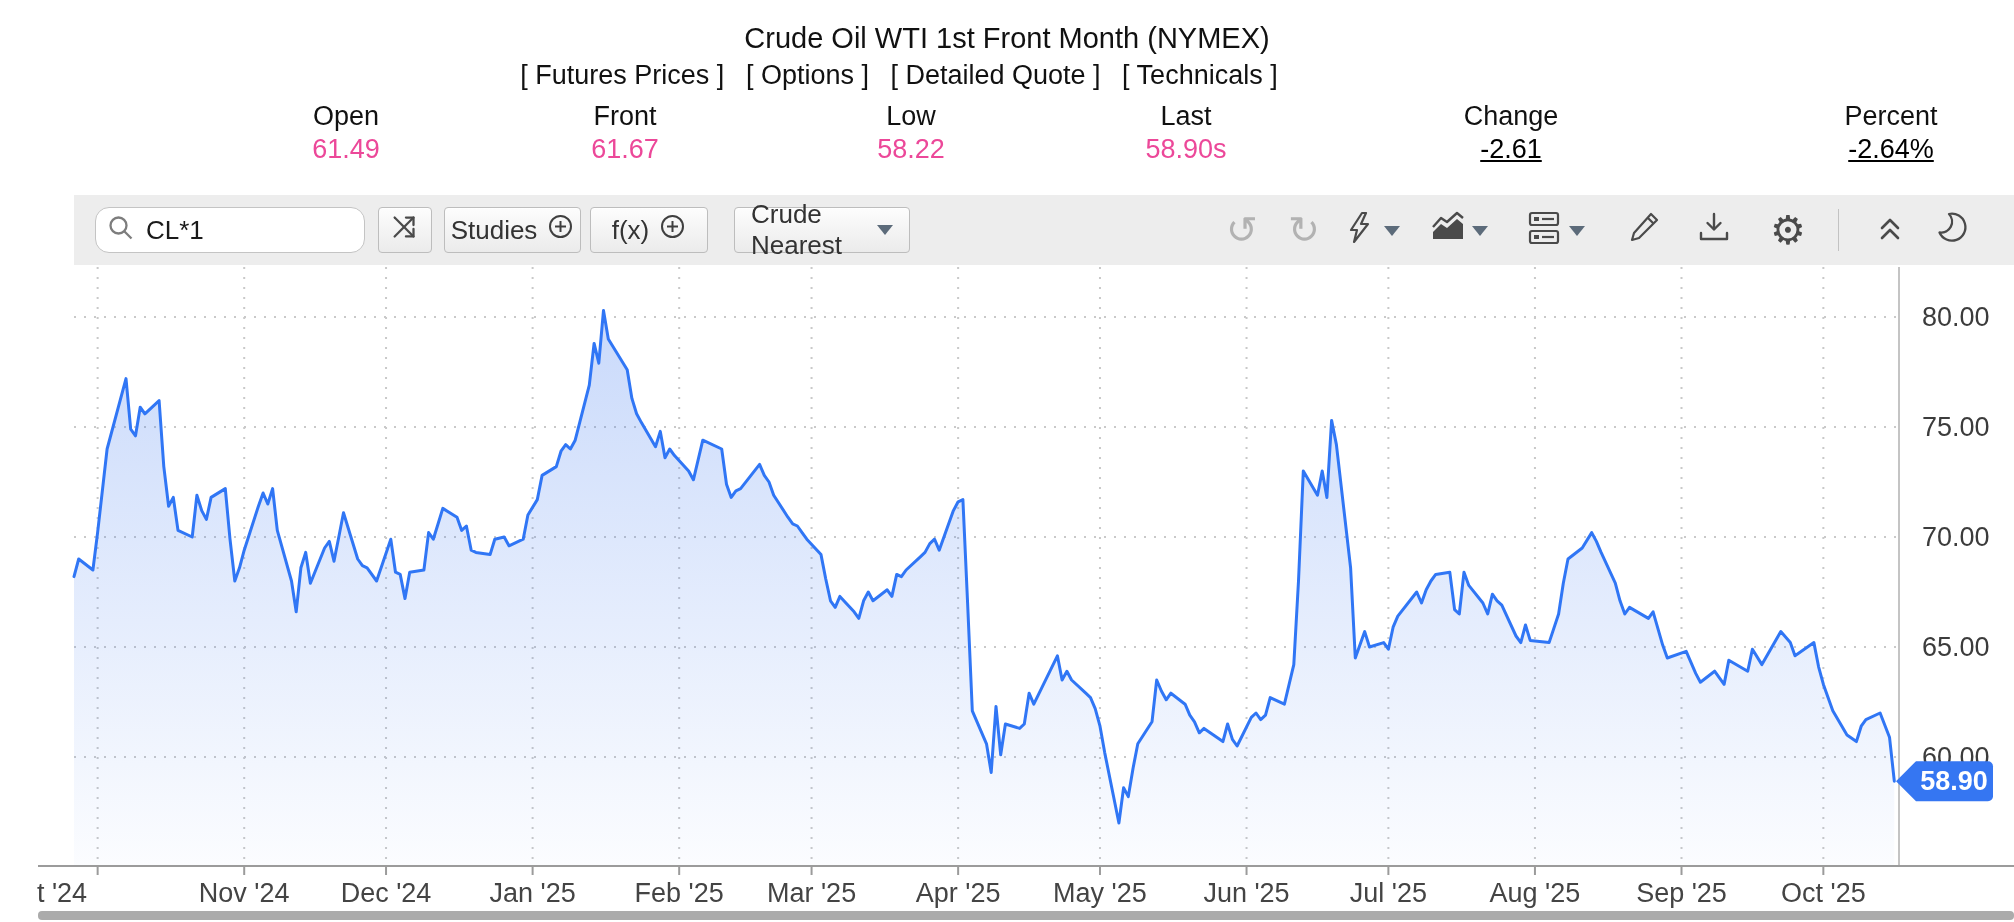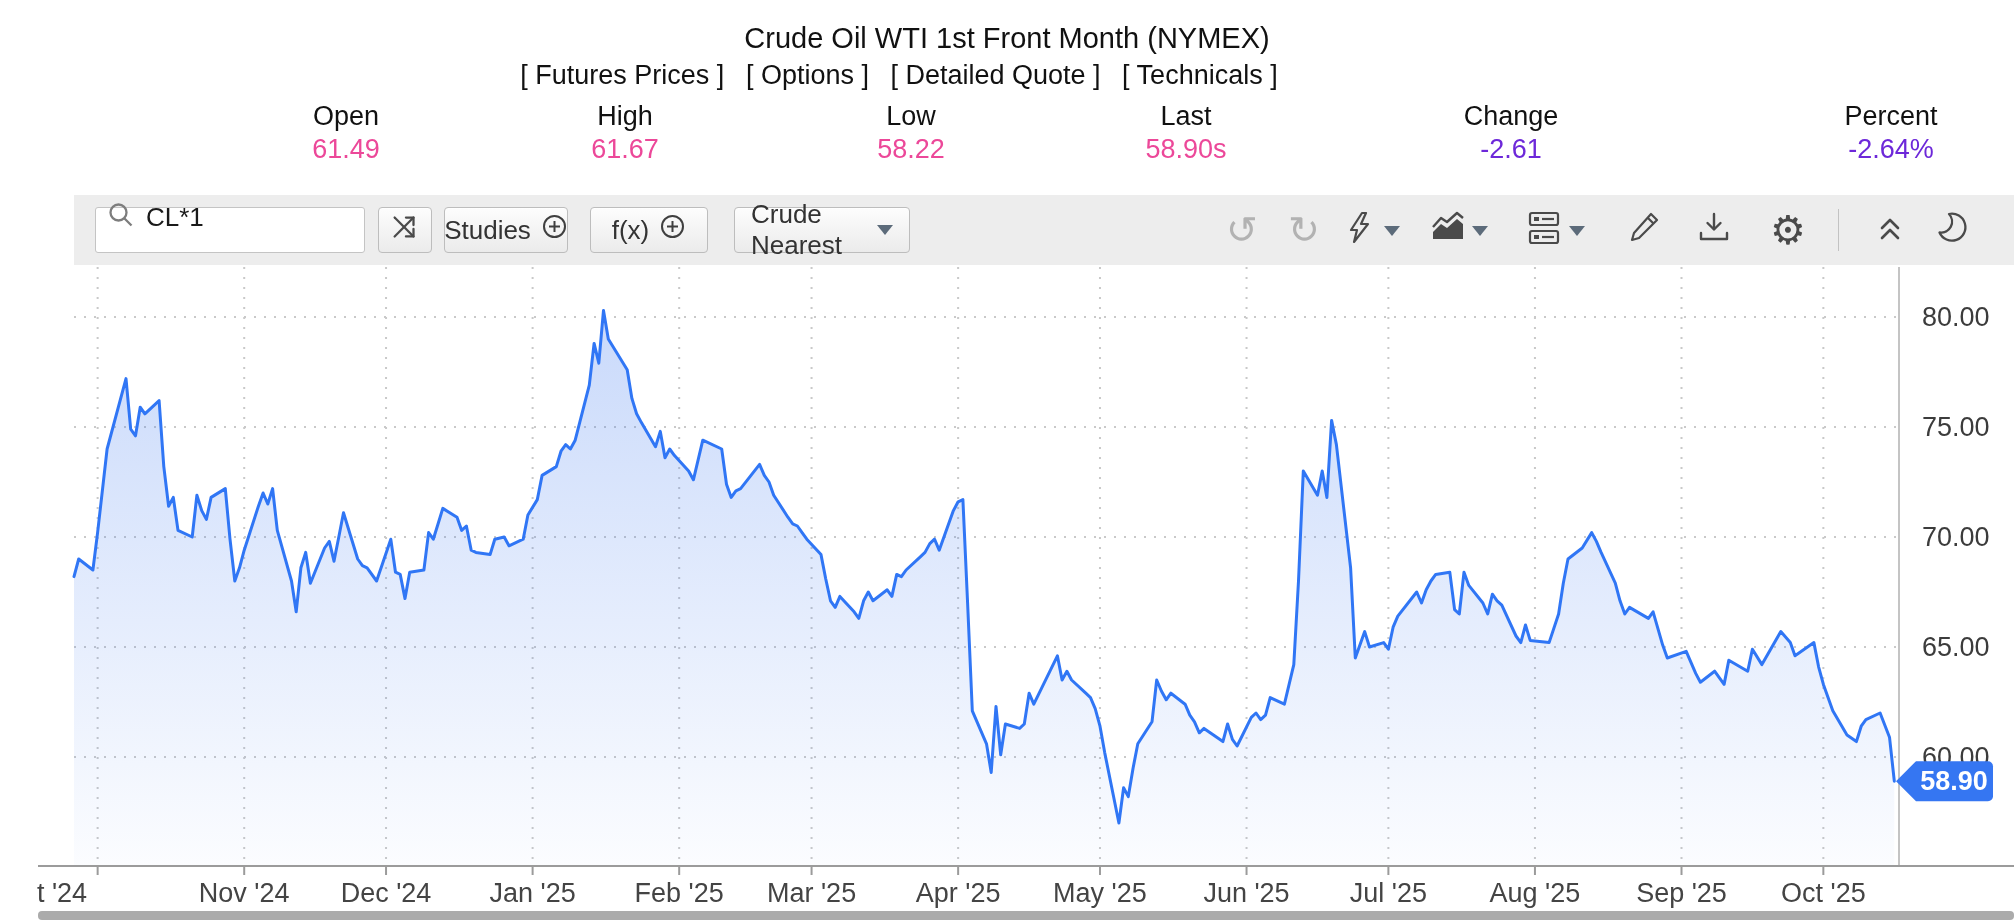--- a/index.html
+++ b/index.html
@@ -8,26 +8,26 @@
   
   .title-line{position:absolute;top:22px;left:0;width:2014px;text-align:center;
               font-size:29px;letter-spacing:0;}
   .title-bold{font-weight:normal;}
   .title-suffix{font-weight:normal;}
   .links-line{position:absolute;top:60px;left:0;width:1798px;text-align:center;font-size:27px;}
   .links-line span{margin:0 7px;cursor:pointer;}
   .q-col{position:absolute;top:100px;transform:translateX(-50%);text-align:center;
          font-size:27px;line-height:33px;white-space:nowrap;margin-left:11px;}
   .q-val{color:#ec4899;}
-  .q-val.neg{color:#6d28d9;}
+  .q-val.neg{color:#000000;text-decoration:underline;}
   
   .toolbar{position:absolute;left:74px;top:195px;width:1940px;height:70px;background:#ededed;}
   .tb-abs{position:absolute;top:12px;height:46px;box-sizing:border-box;}
-  .search-box{left:21px;width:270px;background:#fff;border:1px solid #c4c4c4;border-radius:3px;
-              display:flex;align-items:flex-end;padding:18px 10px;gap:8px;}
+  .search-box{left:21px;width:270px;background:#fff;border:1px solid #c4c4c4;border-radius:14px;
+              display:flex;align-items:center;padding:18px 10px;gap:8px;}
   .search-box input{border:none;outline:none;font-size:26px;width:190px;
                     font-family:"Liberation Sans",sans-serif;color:#1a1a1a;background:transparent;}
   .tb-btn{background:linear-gradient(#fdfdfd,#ebebeb);border:1px solid #bdbdbd;border-radius:4px;
           display:flex;align-items:center;justify-content:center;gap:10px;font-size:26px;color:#333;
           padding:0 16px;cursor:pointer;box-shadow:inset 0 1px 0 rgba(255,255,255,.7);}
   .caret{width:0;height:0;border-left:8px solid transparent;border-right:8px solid transparent;
          border-top:10px solid #5c6b7a;display:inline-block;}
   .tb-icon{position:absolute;top:0;height:70px;display:flex;align-items:center;justify-content:center;
            transform:translateX(-50%);cursor:pointer;}
   .tb-caret{position:absolute;top:31px;transform:translateX(-50%);cursor:pointer;}
@@ -52,21 +52,21 @@
     <span>[ Options ]</span>
     <span>[ Detailed Quote ]</span>
     <span>[ Technicals ]</span>
   </div>
 
   <div class="q-col" style="left:335px">
     <div>Open</div>
     <div class="q-val">61.49</div>
   </div>
   <div class="q-col" style="left:614px">
-    <div>High</div>
+    <div>Front</div>
     <div class="q-val">61.67</div>
   </div>
   <div class="q-col" style="left:900px">
     <div>Low</div>
     <div class="q-val">58.22</div>
   </div>
   <div class="q-col" style="left:1175px">
     <div>Last</div>
     <div class="q-val">58.90s</div>
   </div>
@@ -95,21 +95,21 @@
       <span>
         <svg width="34" height="34" viewBox="0 0 36 36" fill="none" stroke="#4a4a4a" stroke-width="2.4" stroke-linecap="round" stroke-linejoin="round">
           <line x1="7" y1="28" x2="27" y2="8"></line>
             <polyline points="19,8 27,8 27,16"></polyline>
           <line x1="7" y1="8" x2="27" y2="28"></line>
             <polyline points="19,28 27,28 27,20"></polyline>
         </svg>
       </span>
     </div>
 
-    <div class="tb-abs tb-btn" style="left:370px;width:124px">
+    <div class="tb-abs tb-btn" style="left:370px;width:137px">
       <span>Studies</span>
       <span>
         <svg width="27" height="27" viewBox="0 0 27 27" fill="none" stroke="#3f3f3f" stroke-width="2">
           <circle cx="13.5" cy="13.5" r="10.5"></circle>
             <line x1="13.5" y1="8" x2="13.5" y2="19"></line>
             <line x1="8" y1="13.5" x2="19" y2="13.5"></line>
         </svg>
       </span>
     </div>
 

